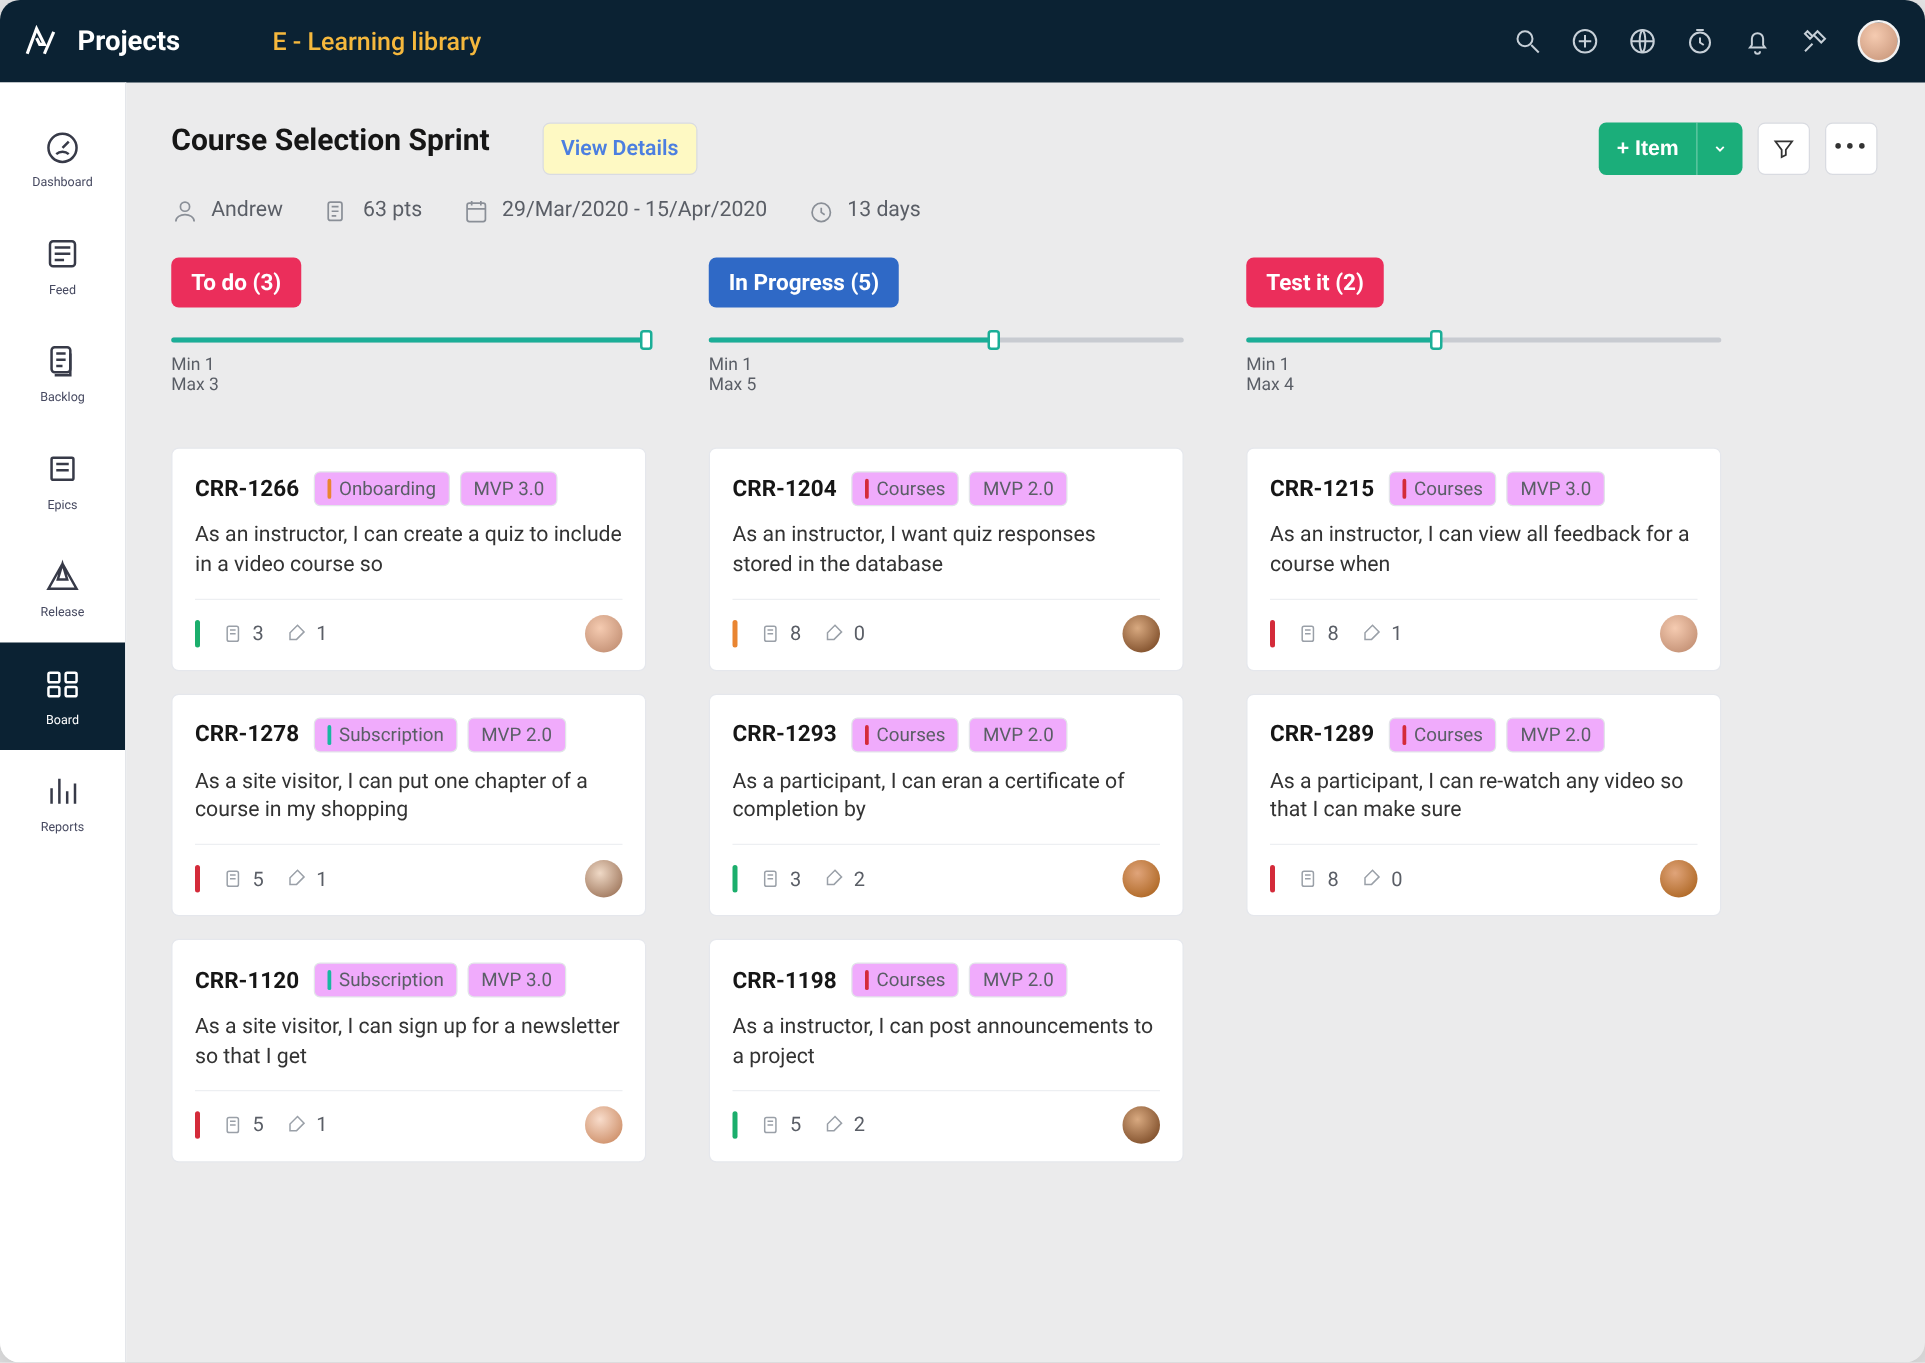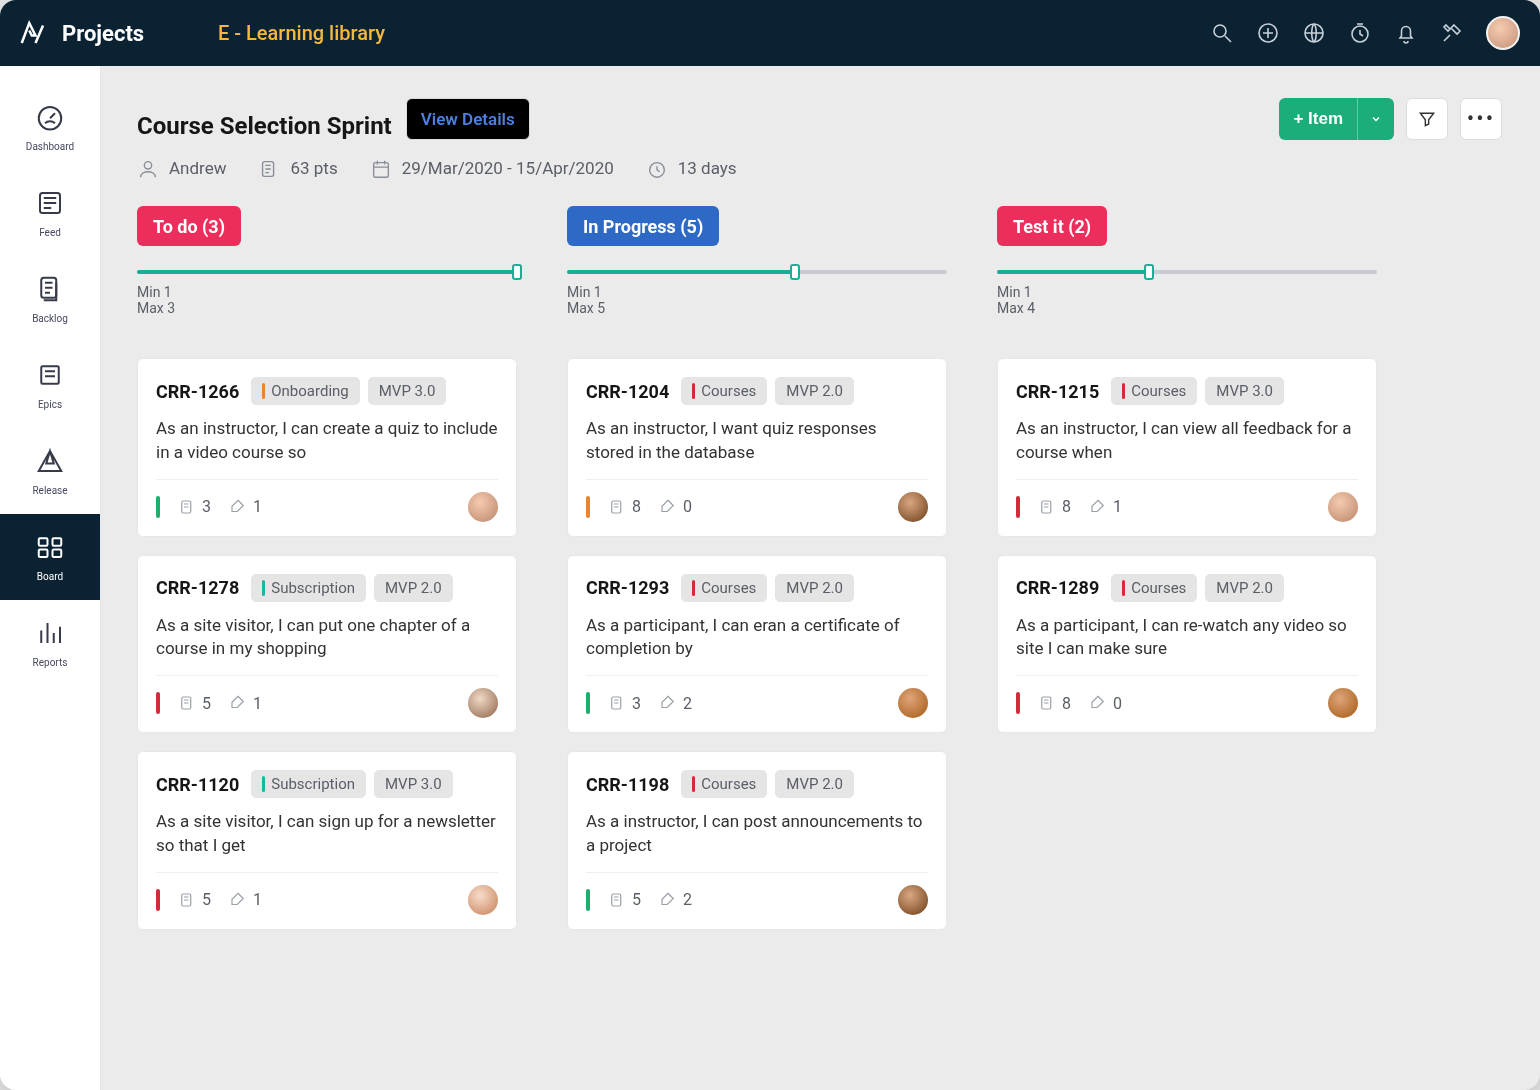--- a/index.html
+++ b/index.html
@@ -73,26 +73,26 @@
   .side-label { font-size:10px; }
 
   
   .main {
     flex:1;
     padding: 32px 38px 30px 36px;
     overflow:auto;
   }
 
   
-  .hdr-row { display:flex; align-items:flex-end; margin-bottom:18px; }
+  .hdr-row { display:flex; align-items:flex-start; margin-bottom:18px;gap:28px; }
   .sprint-title { font-size:24px; font-weight:700; color:#161616; }
   .view-details {
     margin-left:14px;
     display:inline-flex; align-items:center; justify-content:center;
-    background:#000000; border:1px solid #D9DBE1; border-radius:6px;
+    background:#fef9c3; border:1px solid #D9DBE1; border-radius:6px;
     padding:10px 14px; color:#4C7FE0; font-weight:600; font-size:17px;
     cursor:pointer;
   }
   .hdr-spacer{flex:1}
   .btn-group { display:flex; align-items:center; gap:12px;}
   .btn-primary {
     display:flex; align-items:center; background:#1BAE7A; color:#fff;
     border:none; border-radius:6px; font-weight:700; font-size:17px;
     cursor:pointer; height:42px; overflow:hidden;
   }
@@ -140,21 +140,21 @@
   .card {
     background:#fff; border:1px solid #E5E7EC; border-radius:6px;
     padding:18px 18px 14px 18px;
     cursor:pointer;
   }
   .card-top { display:flex; align-items:center; gap:8px; margin-bottom:12px; flex-wrap:wrap;}
   .issue-id { font-weight:700; font-size:18px; color:#161616; margin-right:4px;}
   .tag {
     display:inline-flex; align-items:center; gap:6px;
     border:1px solid #E2E4E9; border-radius:5px; padding:4px 10px;
-    font-size:15px; color:#5A5E66; background:#e5e5e5;
+    font-size:15px; color:#5A5E66; background:#f0abfc;
   }
   .tag .bar { width:3px; height:16px; border-radius:2px; display:inline-block; }
   .c-orange{background:#E98531;} .c-red{background:#D42B3A;} .c-green{background:#1BAE6C;} .c-teal{background:#19B7A2;}
   .card-desc { font-size:17px; color:#333; line-height:1.4; margin-bottom:14px; }
   .divider {height:1px;background:#EDEFF2; margin-bottom:12px;}
   .card-ftr { display:flex; align-items:center; gap:18px; }
   .stripe {width:4px;height:22px;border-radius:2px;}
   .stat { display:flex; align-items:center; gap:6px; color:#5A5E66; font-size:16px;}
   .stat svg{width:18px;height:18px;stroke:#9AA0A8;stroke-width:1.6;fill:none;}
   .ftr-spacer{flex:1}
@@ -585,21 +585,21 @@
       <div class="card-top">
         <span class="issue-id">CRR-1289</span>
         <span class="tag">
                     <span class="bar c-red"></span>
                     <span>Courses</span>
                   </span>
         <span class="tag">
                     <span>MVP 2.0</span>
                   </span>
       </div>
-      <div class="card-desc">As a participant, I can re-watch any video so site I can make sure</div>
+      <div class="card-desc">As a participant, I can re-watch any video so that I can make sure</div>
       <div class="divider"></div>
       <div class="card-ftr">
         <span class="stripe c-red"></span>
         <span class="stat">
                     <svg viewBox="0 0 24 24">
                       <rect x="5" y="4" width="12" height="16" rx="2"></rect>
                       <path d="M8 8h6M8 12h6"></path>
                     </svg>
                     <span>8</span>
                   </span>

